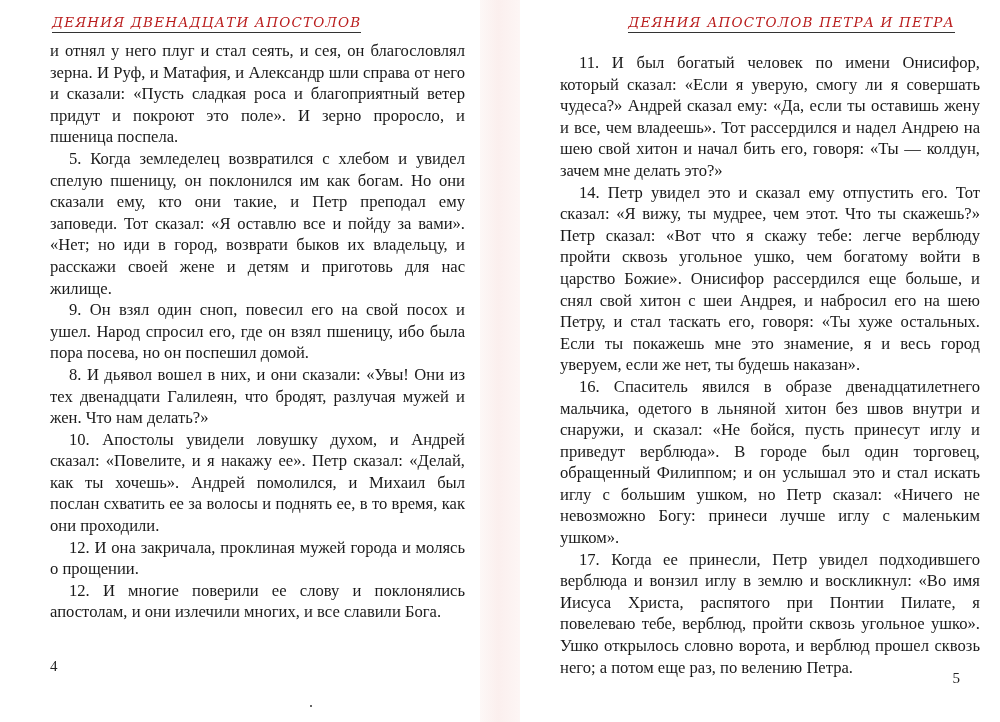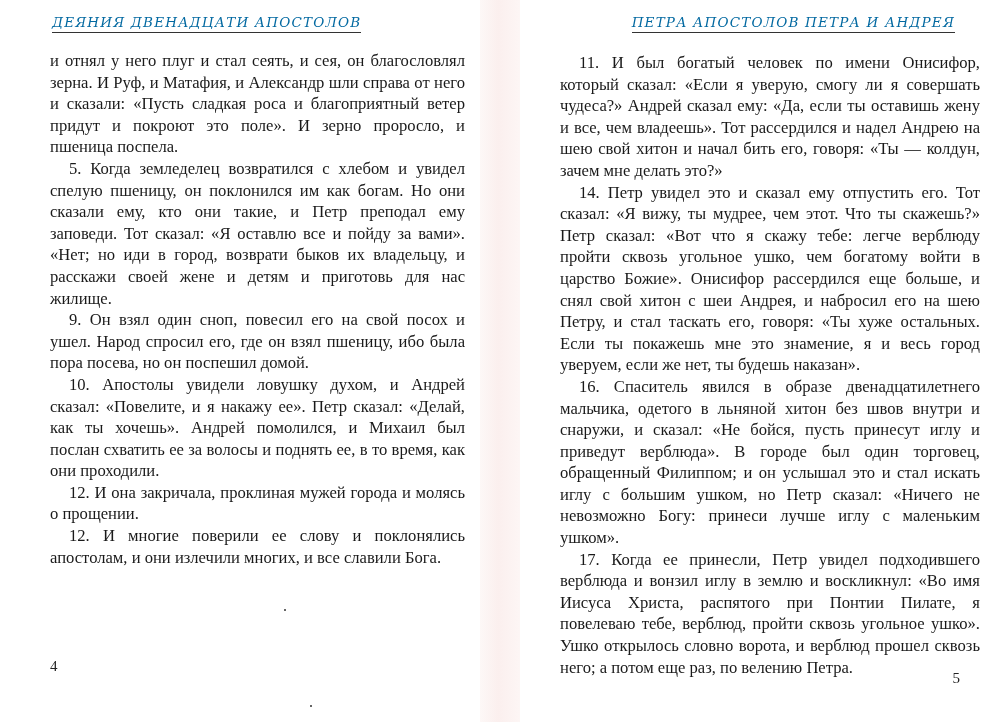--- a/index.html
+++ b/index.html
@@ -13,67 +13,68 @@
   .spread { position: absolute; inset: 0; display: flex; }
   .page { position: relative; height: 722px; background: #ffffff; }
   .page-left { width: 480px; }
   .gutter { width: 40px; background: linear-gradient(90deg, #fdf8f7 0%, #fbefee 45%, #fdf6f5 100%); }
   .page-right { width: 480px; }
 
   .running-head {
     position: absolute; top: 14px;
     font-family: "DejaVu Serif", serif;
     font-style: italic; font-size: 13.5px; letter-spacing: 1.2px;
-    color: #0369a1;
+    color: #b91c1c;
     border-bottom: 1.6px solid #333; padding-bottom: 2px; line-height: 16px;
     white-space: nowrap;
   }
   .page-left .running-head { left: 52px; }
   .page-right .running-head { right: 45px; }
 
   .text {
     position: absolute; font-family: "Liberation Serif", serif;
     font-size: 16.6px; line-height: 21.6px; text-align: justify; color: #1a1a1a;
   }
   .page-left .text { left: 50px; top: 40px; width: 415px; }
   .page-right .text { left: 40px; top: 52px; width: 420px; }
   .text p { margin: 0; text-indent: 19px; hyphens: manual; }
-  .text p.cont { text-indent: 0; margin-top: 10px; }
+  .text p.cont { text-indent: 0; }
 
   .folio {
     position: absolute; font-family: "Liberation Serif", serif; font-size: 15px; color: #222;
   }
   .page-left .folio { left: 50px; top: 658px; }
   .page-right .folio { right: 40px; top: 670px; }
 
   .speck { position: absolute; width: 2px; height: 2px; border-radius: 50%; background: #333; }
 </style>
 </head>
 <body>
 
 <div class="spread">
   <div class="page page-left">
     <div class="running-head">ДЕЯНИЯ ДВЕНАДЦАТИ АПОСТОЛОВ</div>
     <div class="text">
       <p class="cont">и отнял у него плуг и стал сеять, и сея, он благословлял зерна. И Руф, и Матафия, и Александр шли справа от него и сказали: «Пусть сладкая роса и благоприятный ветер придут и покроют это поле». И зерно проросло, и пшеница поспела.</p>
       <p>5. Когда земледелец возвратился с хлебом и увидел спелую пшеницу, он поклонился им как богам. Но они сказали ему, кто они такие, и Петр преподал ему заповеди. Тот сказал: «Я оставлю все и пойду за вами». «Нет; но иди в город, возвра­ти быков их владельцу, и расскажи своей жене и детям и при­готовь для нас жилище.</p>
       <p>9. Он взял один сноп, повесил его на свой посох и ушел. На­род спросил его, где он взял пшеницу, ибо была пора посева, но он поспешил домой.</p>
+      <p>8. И дьявол вошел в них, и они сказали: «Увы! Они из тех двенадцати Галилеян, что бродят, разлучая мужей и жен. Что нам делать?»</p>
       <p>10. Апостолы увидели ловушку духом, и Андрей сказал: «Повелите, и я накажу ее». Петр сказал: «Делай, как ты хо­чешь». Андрей помолился, и Михаил был послан схватить ее за волосы и поднять ее, в то время, как они проходили.</p>
       <p>12. И она закричала, проклиная мужей города и молясь о прощении.</p>
       <p>12. И многие поверили ее слову и поклонялись апостолам, и они излечили многих, и все славили Бога.</p>
     </div>
     <div class="folio">4</div>
     <span class="speck" style="left:284px; top:609px;"></span>
     <span class="speck" style="left:310px; top:705px;"></span>
   </div>
 
   <div class="gutter"></div>
 
   <div class="page page-right">
-    <div class="running-head">ПЕТРА АПОСТОЛОВ ПЕТРА И АНДРЕЯ</div>
+    <div class="running-head">ДЕЯНИЯ АПОСТОЛОВ ПЕТРА И ПЕТРА</div>
     <div class="text">
       <p>11. И был богатый человек по имени Онисифор, который сказал: «Если я уверую, смогу ли я совершать чудеса?» Андрей сказал ему: «Да, если ты оставишь жену и все, чем владеешь». Тот рассердился и надел Андрею на шею свой хитон и начал бить его, говоря: «Ты — колдун, зачем мне делать это?»</p>
       <p>14. Петр увидел это и сказал ему отпустить его. Тот сказал: «Я вижу, ты мудрее, чем этот. Что ты скажешь?» Петр сказал: «Вот что я скажу тебе: легче верблюду пройти сквозь угольное ушко, чем богатому войти в царство Божие». Онисифор рас­сердился еще больше, и снял свой хитон с шеи Андрея, и на­бросил его на шею Петру, и стал таскать его, говоря: «Ты хуже остальных. Если ты покажешь мне это знамение, я и весь го­род уверуем, если же нет, ты будешь наказан».</p>
       <p>16. Спаситель явился в образе двенадцатилетнего мальчи­ка, одетого в льняной хитон без швов внутри и снаружи, и ска­зал: «Не бойся, пусть принесут иглу и приведут верблюда». В городе был один торговец, обращенный Филиппом; и он ус­лышал это и стал искать иглу с большим ушком, но Петр ска­зал: «Ничего не невозможно Богу: принеси лучше иглу с ма­леньким ушком».</p>
       <p>17. Когда ее принесли, Петр увидел подходившего верблю­да и вонзил иглу в землю и воскликнул: «Во имя Иисуса Хри­ста, распятого при Понтии Пилате, я повелеваю тебе, вер­блюд, пройти сквозь угольное ушко». Ушко открылось словно ворота, и верблюд прошел сквозь него; а потом еще раз, по велению Петра.</p>
 
     </div>
     <div class="folio">5</div>
   </div>
 </div>

